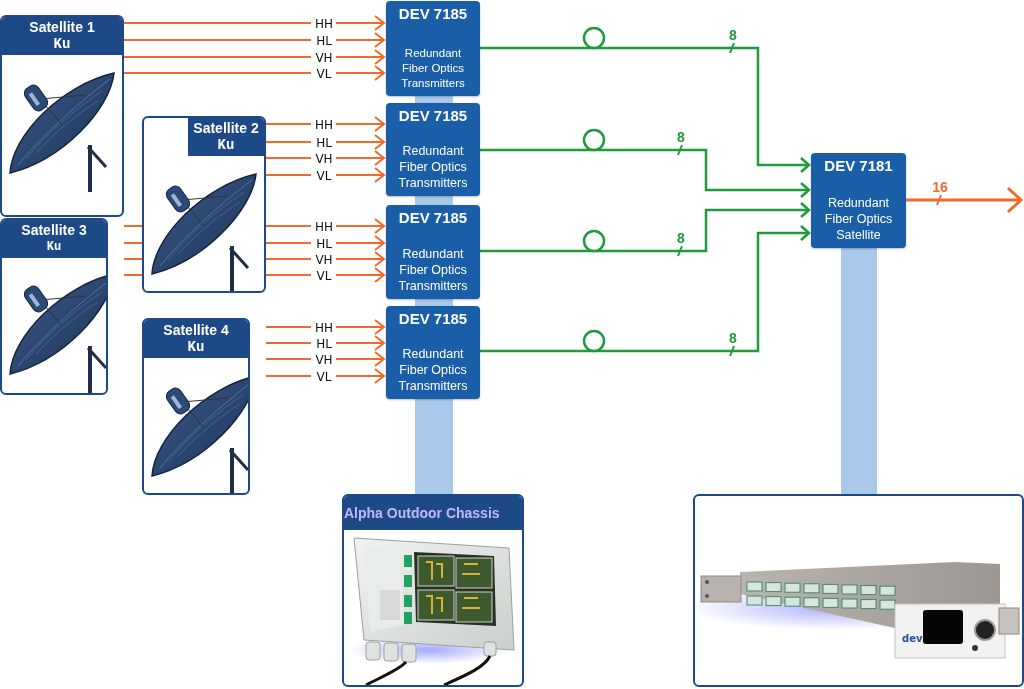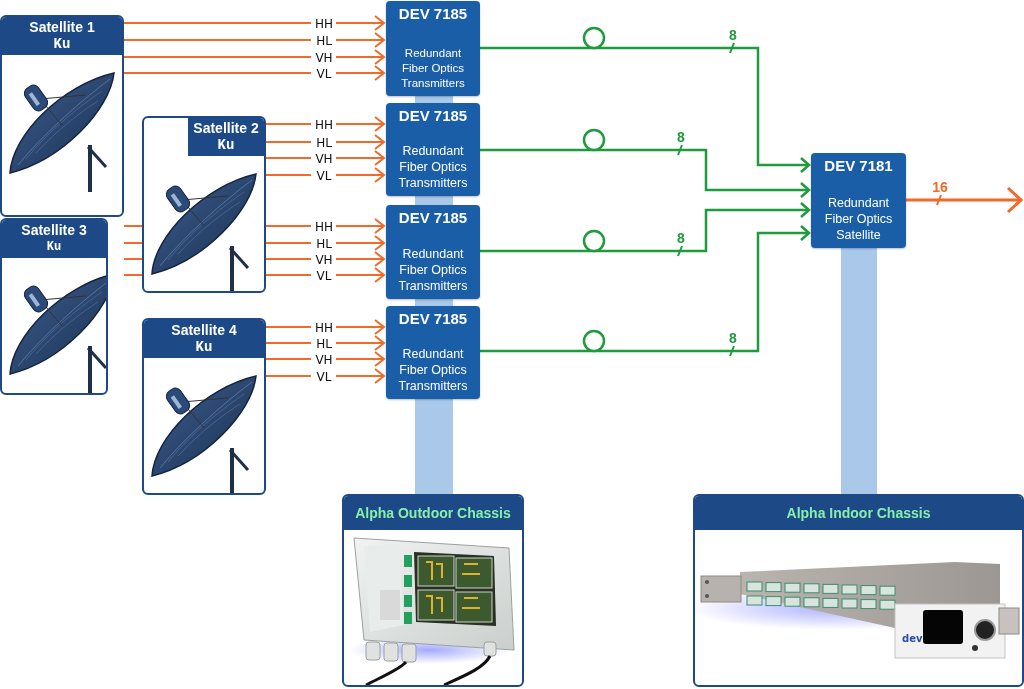--- a/index.html
+++ b/index.html
@@ -16,21 +16,21 @@
   .sat-head .sub { font-size: 14px; font-family: Liberation Mono, monospace; }
   .sat-head .sub.small { font-size: 12px; }
   .sat-img { position: absolute; left: 0; right: 0; bottom: 0; }
 
   .device { position: absolute; background: #1b5ea8; border-radius: 4px; color: #ffffff; text-align: center; box-shadow: 0 1px 2px rgba(0,0,0,0.25); }
   .device .model { font-weight: bold; font-size: 15px; margin-top: 4px; }
   .device .desc { font-weight: normal; font-size: 11.5px; line-height: 15px; position: absolute; left: 0; right: 0; bottom: 5px; }
   .device.rx .desc { font-size: 12.5px; line-height: 16px; }
 
   .chassis { position: absolute; background: #ffffff; border: 2px solid #1d4a86; border-radius: 6px; overflow: hidden; box-sizing: border-box; }
-  .chassis-head { background: #1d4a86; color: #86efac; text-align: center; font-weight: bold; font-size: 14px; height: 34px; line-height: 34px; }
+  .chassis-head { background: #1d4a86; color: #c4b5fd; font-weight: bold; font-size: 14px; height: 34px; line-height: 34px; }
   .chassis-img { position: absolute; left: 0; right: 0; bottom: 0; top: 34px; }
 </style>
 </head>
 <body>
 
 <div class="pillar" style="left:415px; top:90px; width:38px; height:410px;"></div>
 <div class="pillar" style="left:841px; top:246px; width:36px; height:248px;"></div>
 
 <svg id="wires" viewBox="0 0 1024 689" xmlns="http://www.w3.org/2000/svg">
   <g id="rf-lines">
@@ -194,21 +194,21 @@
     <path d="M8 118 C 10 80, 60 30, 112 18 C 108 55, 60 105, 8 118 Z" fill="url(#dg)" stroke="#142440" stroke-width="1.5"></path>
     <path d="M16 110 C 40 80, 80 45, 108 24" stroke="#6f8fbf" stroke-width="1" fill="none" opacity="0.6"></path>
     <path d="M24 104 C 50 72, 80 50, 100 36 M34 98 C 56 74, 80 56, 96 46" stroke="#6f8fbf" stroke-width="0.8" fill="none" opacity="0.5"></path>
     <line x1="38" y1="44" x2="60" y2="70" stroke="#333" stroke-width="1"></line>
     <line x1="38" y1="44" x2="84" y2="40" stroke="#333" stroke-width="1"></line>
     <rect x="26" y="30" width="16" height="26" rx="6" transform="rotate(-35 34 43)" fill="#2b4a78" stroke="#142440"></rect>
     <rect x="30" y="36" width="4" height="14" transform="rotate(-35 34 43)" fill="#9fb5d4"></rect>
   </svg></div>
 </div>
 
-<div class="sat-card" style="left:142px; top:318px; width:124px; height:177px;">
+<div class="sat-card" style="left:142px; top:318px; width:108px; height:177px;">
   <div class="sat-head">
     <div>Satellite 4</div>
     <div class="sub">Ku</div>
   </div>
   <div class="sat-img dish" style="top:38px;"><svg width="120" height="137" viewBox="0 0 120 137" xmlns="http://www.w3.org/2000/svg">
     <defs>
           <linearGradient id="dg" x1="0" y1="0" x2="1" y2="1">
       <stop offset="0" stop-color="#3d5f8f"></stop>
             <stop offset="1" stop-color="#1a2f50"></stop>
           </linearGradient>
@@ -299,21 +299,20 @@
       <rect x="40" y="113" width="14" height="18" rx="3" fill="#dfe2e0" stroke="#9aa29e"></rect>
       <rect x="58" y="114" width="14" height="18" rx="3" fill="#dfe2e0" stroke="#9aa29e"></rect>
       <rect x="140" y="112" width="12" height="14" rx="3" fill="#dfe2e0" stroke="#9aa29e"></rect>
       <path d="M62 132 C 55 140, 35 148, 22 155" stroke="#111" stroke-width="3" fill="none"></path>
       <path d="M146 126 C 140 138, 120 146, 100 155" stroke="#111" stroke-width="3" fill="none"></path>
     </svg>
   </div>
 </div>
 
 <div class="chassis" style="left:693px; top:494px; width:331px; height:193px;">
-  <div class="chassis-head">Alpha Indoor Chassis</div>
   <div class="chassis-img">
     <svg width="327" height="155" viewBox="0 0 327 155" xmlns="http://www.w3.org/2000/svg">
       <defs>
         <radialGradient id="glowB" cx="0.5" cy="0.5" r="0.5">
           <stop offset="0" stop-color="#5a63ff" stop-opacity="0.5"></stop>
           <stop offset="1" stop-color="#5a63ff" stop-opacity="0"></stop>
         </radialGradient>
         <linearGradient id="top" x1="0" y1="0" x2="1" y2="0">
           <stop offset="0" stop-color="#b9b4ae"></stop>
           <stop offset="1" stop-color="#9c9792"></stop>

